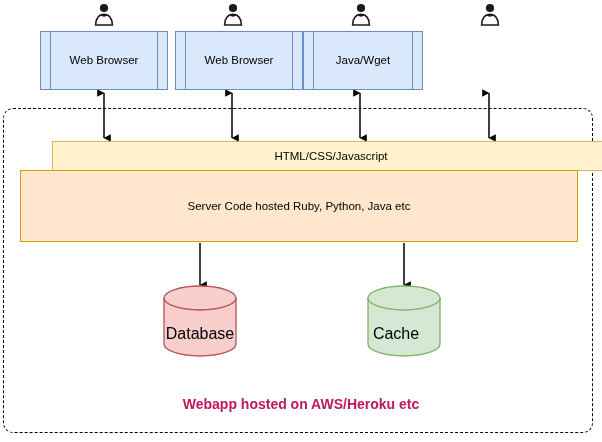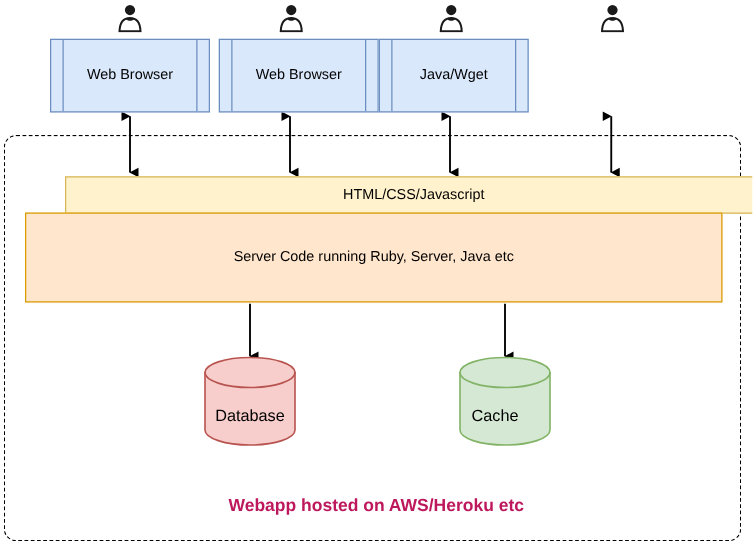--- a/index.html
+++ b/index.html
@@ -96,21 +96,21 @@
   
   .cylinder {
     width: 74px;
     height: 72px;
   }
   .cylinder-label {
     position: absolute;
     left: 0;
     width: 100%;
     text-align: center;
-    font-size: 13px;
+    font-size: 16px;
     color: #000000;
     top: 40px;
   }
 
   
   .host-caption {
     left: 0;
     width: 602px;
     top: 396px;
     text-align: center;
@@ -204,21 +204,21 @@
     <span class="divider right"></span>
     <span class="client-label">Java/Wget</span>
   </div>
 
 
   <div class="abs band band-frontend">
     <span>HTML/CSS/Javascript</span>
   </div>
 
   <div class="abs band band-backend">
-    <span>Server Code running Ruby, Server, Java etc</span>
+    <span>Server Code hosted Ruby, Python, Java etc</span>
   </div>
 
   <div class="abs" style="left:163px; top:285px; width:74px; height:72px;">
     <svg class="cylinder" viewBox="0 0 74 72" xmlns="http://www.w3.org/2000/svg">
       <path d="M1,13 L1,59 A36,12 0 0 0 73,59 L73,13 Z" fill="#f8cecc" stroke="#b85450" stroke-width="1.3"></path>
       <ellipse cx="37" cy="13" rx="36" ry="12" fill="#f8cecc" stroke="#b85450" stroke-width="1.3"></ellipse>
     </svg>
     <span class="cylinder-label">Database</span>
   </div>
 

